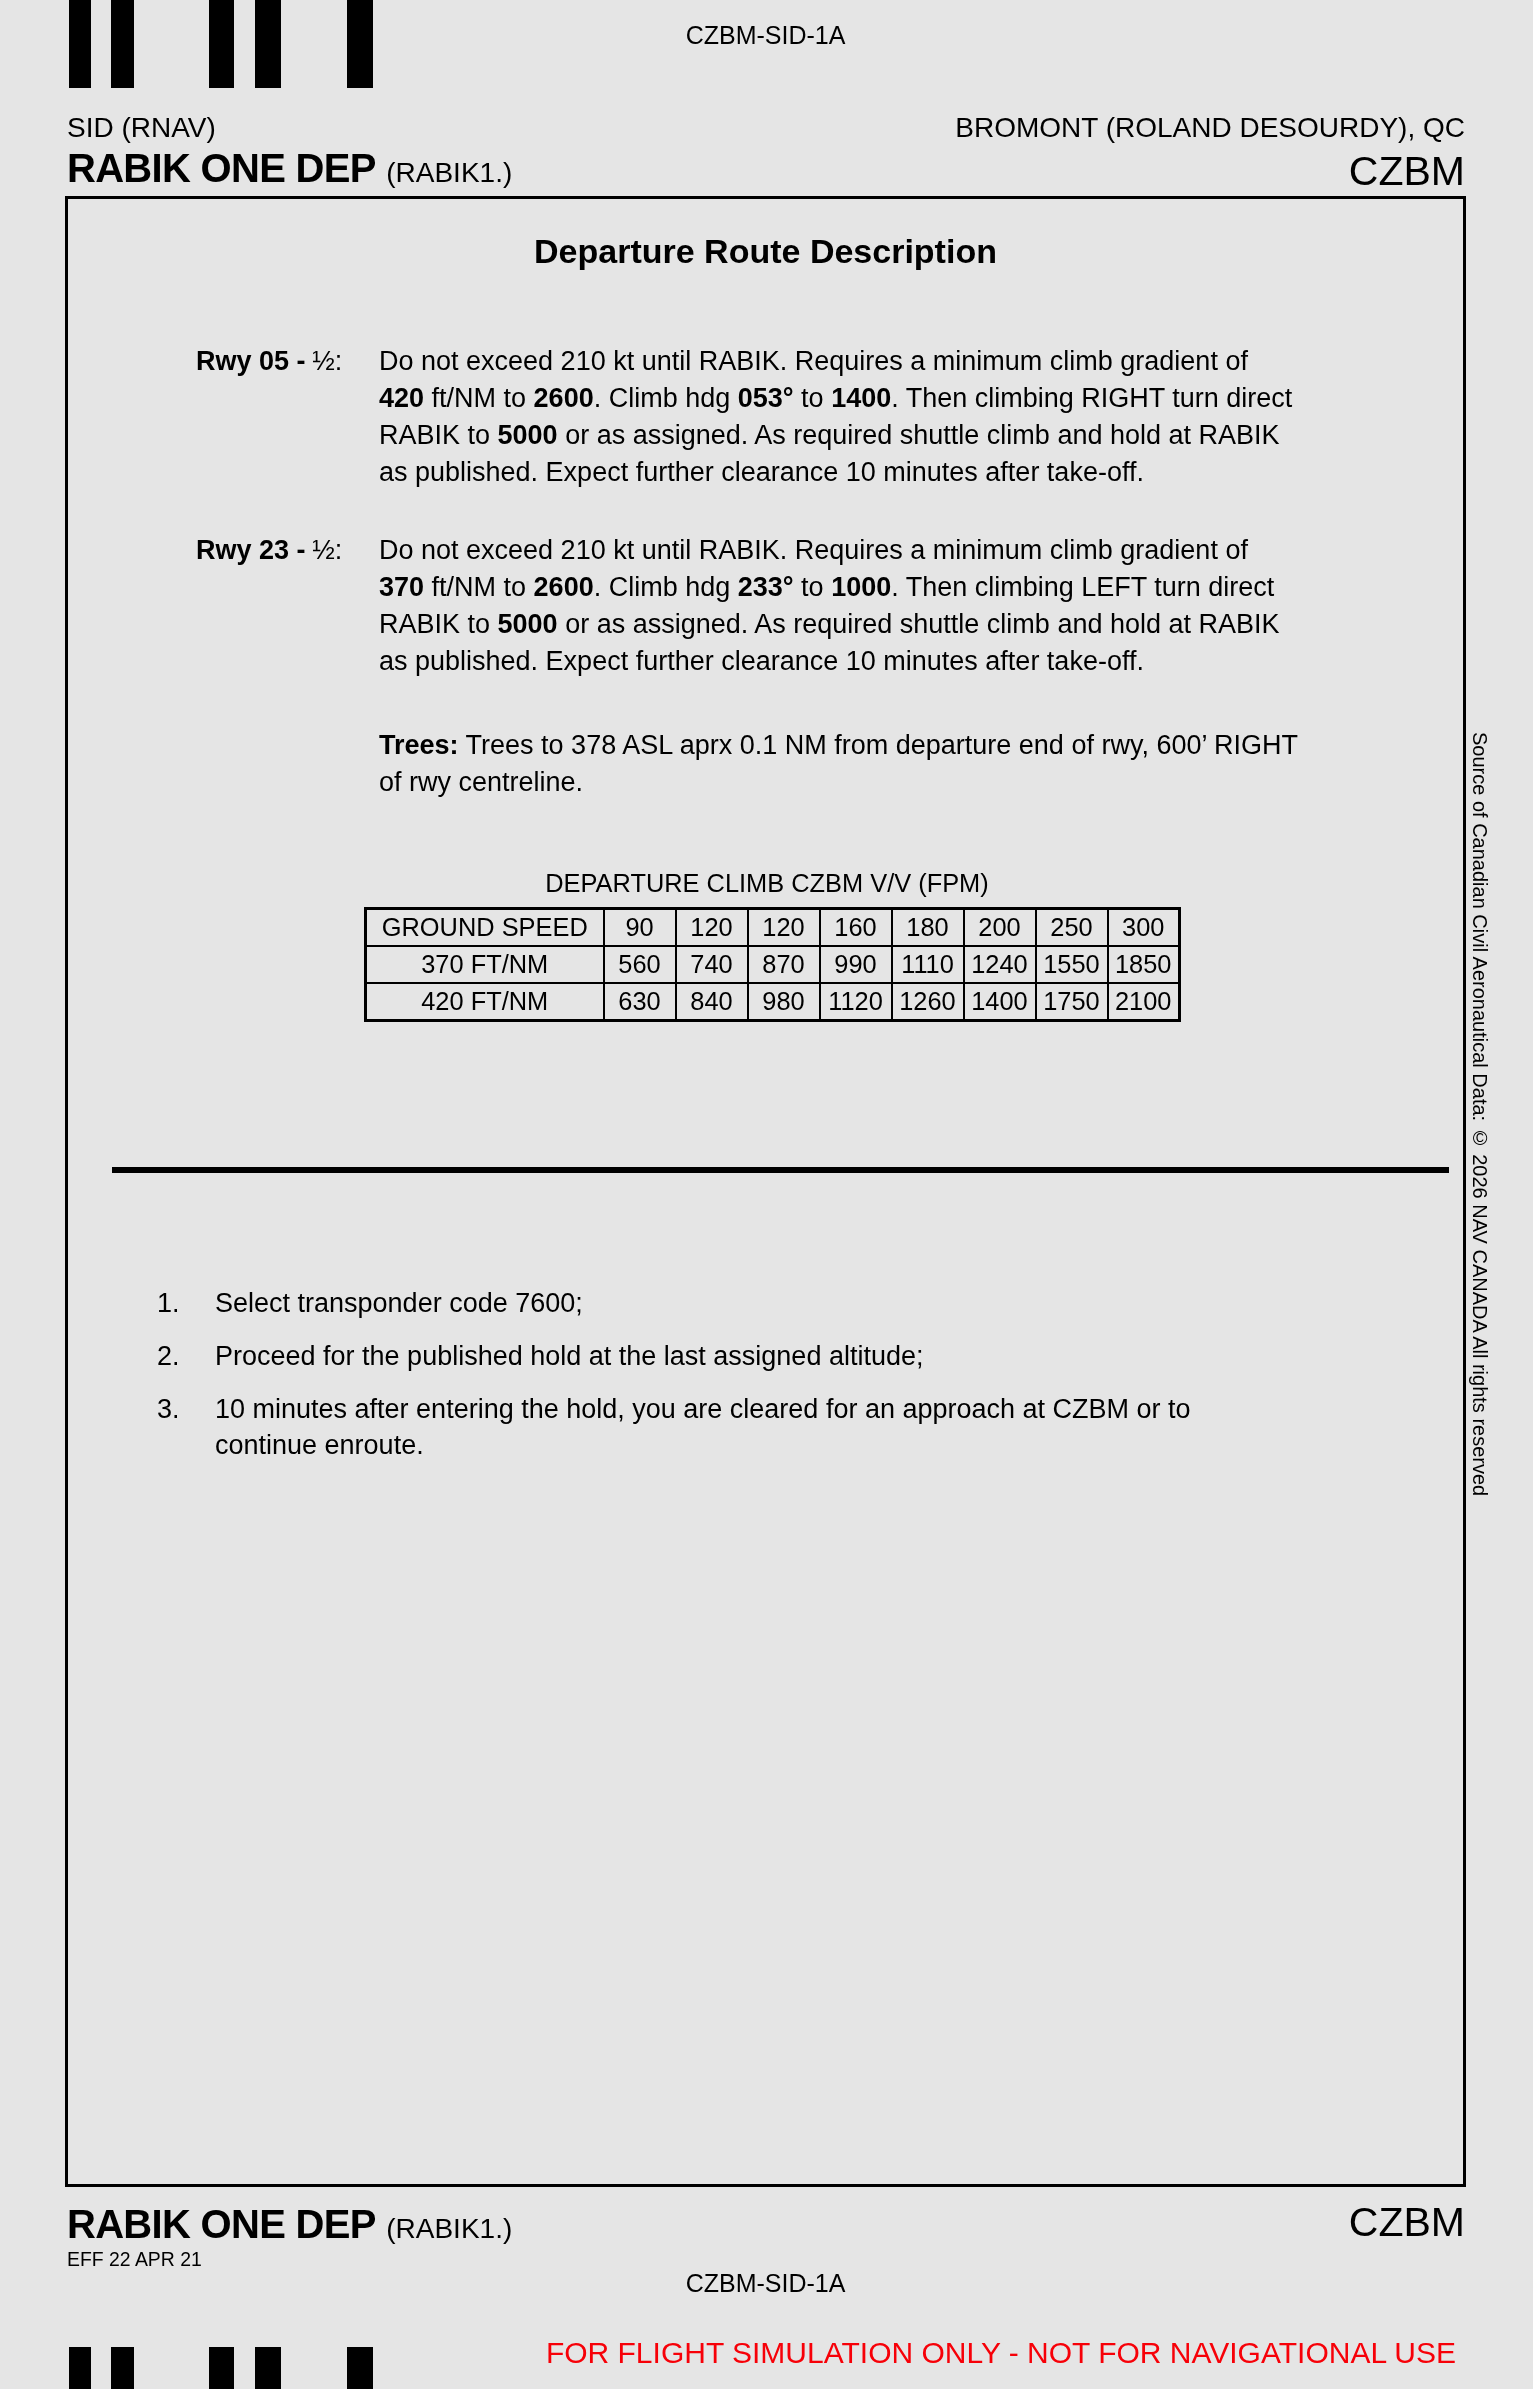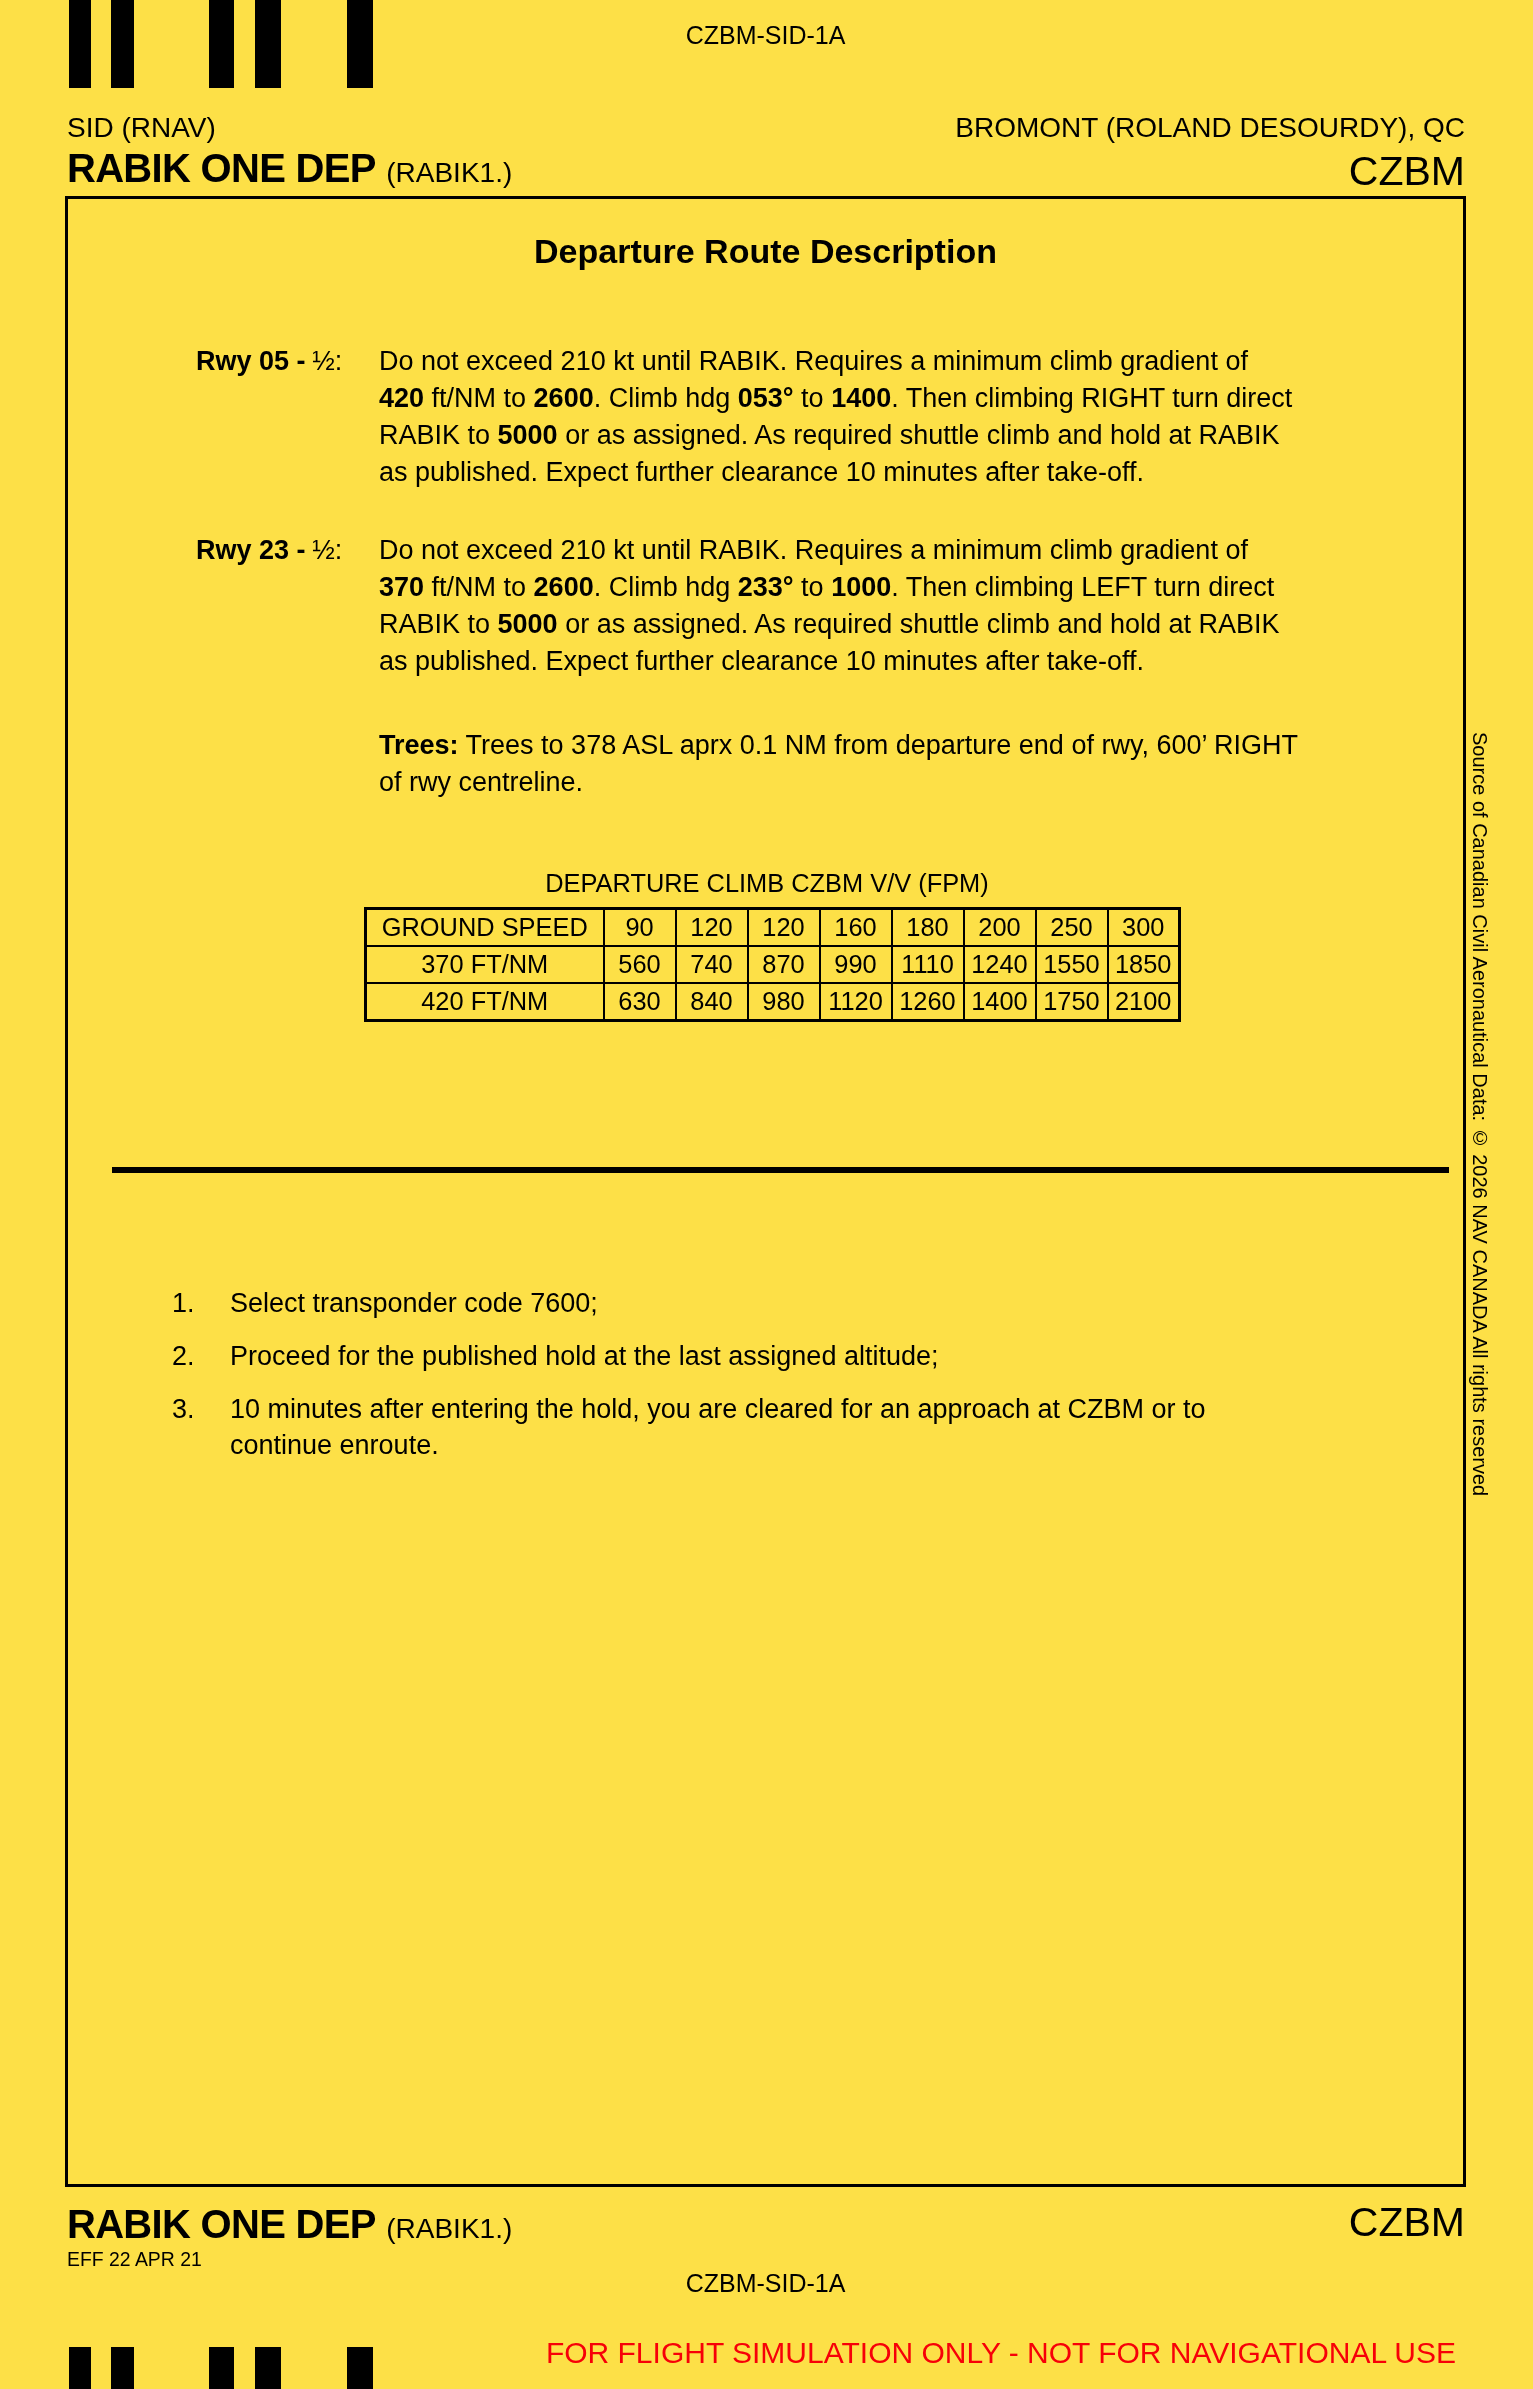--- a/index.html
+++ b/index.html
@@ -1,19 +1,19 @@
 <!DOCTYPE html>
 <html style="font-size:12px"><head>
 <meta charset="utf-8">
 <style>
   html,body{margin:0;padding:0;background:#888;}
   .page{
     position:relative;
     width:1533px;height:2389px;
-    background:#fde047;
+    background:#e5e5e5;
     overflow:hidden;
     font-family:"Liberation Sans","DejaVu Sans",sans-serif;
     color:#000;
   }
   .abs{position:absolute;}
   
   .regmarks i{position:absolute;background:#000;display:block;}
   .regmarks i:nth-child(1){left:69px;width:22.4px;}
   .regmarks i:nth-child(2){left:111px;width:23px;}
   .regmarks i:nth-child(3){left:209px;width:25.4px;}
@@ -52,21 +52,21 @@
     border:2.2px solid #000;
     height:35px;padding:0;
     text-align:center;vertical-align:middle;
     font-size:25.4px;
   }
   col.c0{width:238px;}
   col.cn{width:72px;}
 
   .sep-line{left:112px;top:1167px;width:1337px;height:6px;background:#000;}
 
-  .cf-list{left:172px;top:1285px;width:1285px;}
+  .cf-list{left:157px;top:1285px;width:1285px;}
   .cf-item{margin-bottom:17px;font-size:27px;line-height:36px;}
   .cf-num{display:inline-block;width:58px;vertical-align:top;}
   .cf-text{display:inline-block;vertical-align:top;width:1210px;}
 
   .side-copyright{
     left:1468px;top:732px;
     writing-mode:vertical-rl;
     font-size:20px;
     white-space:nowrap;
   }

